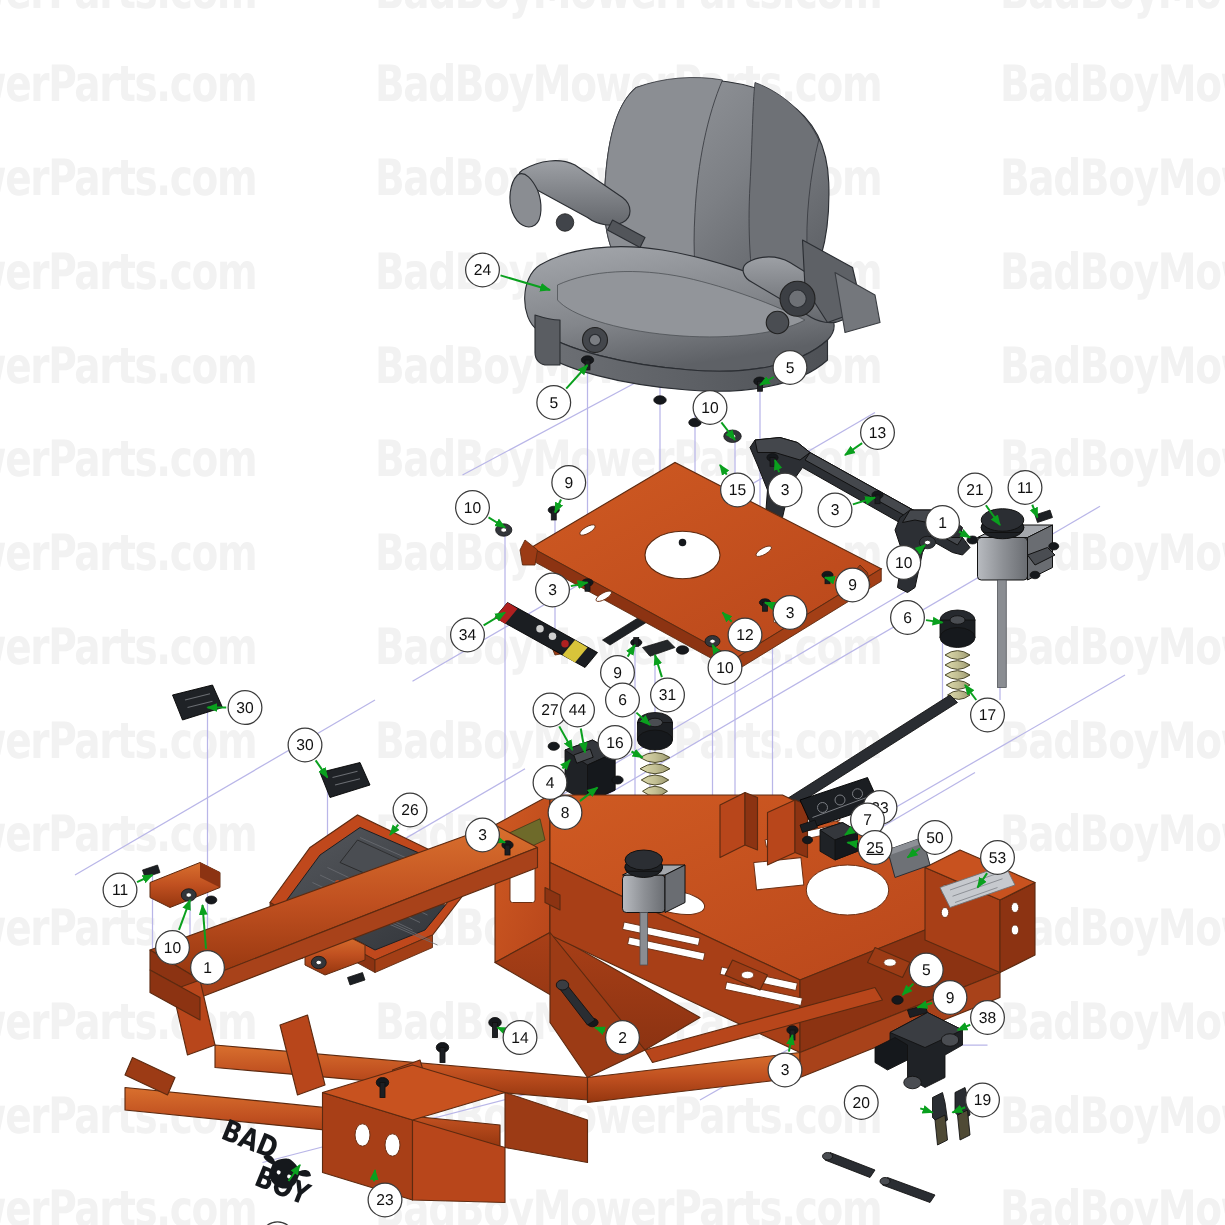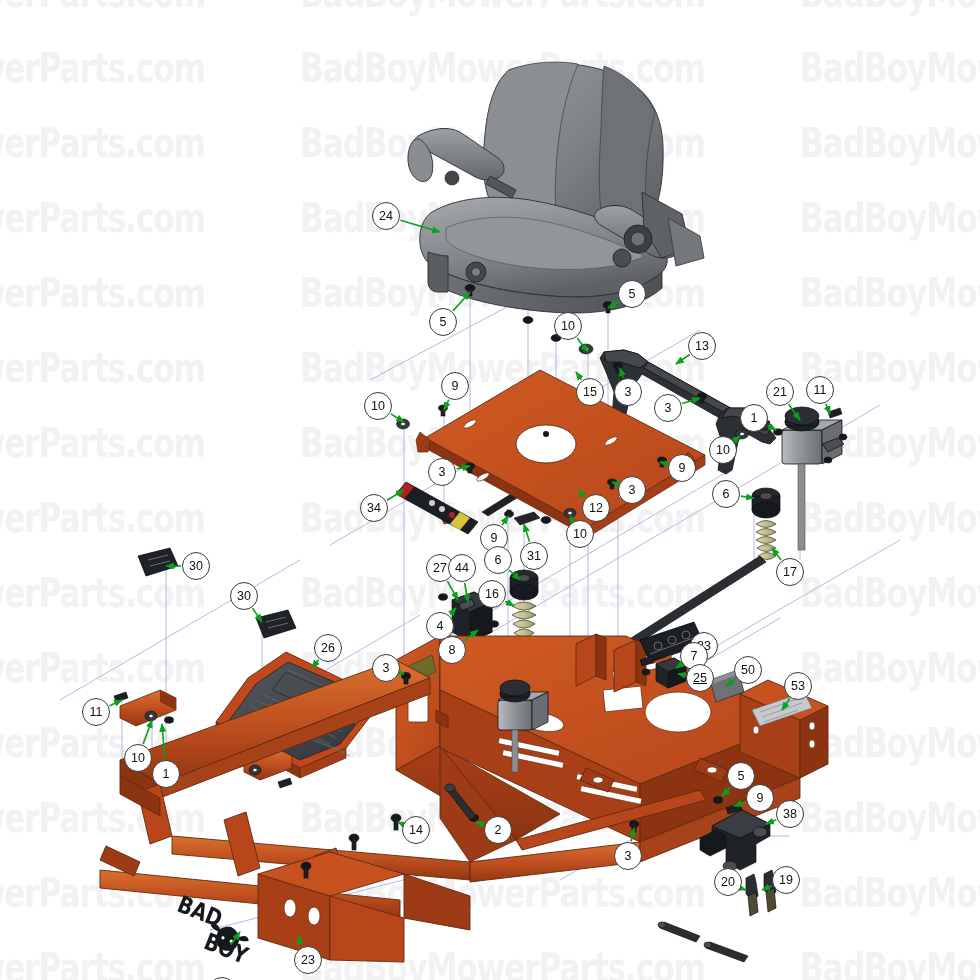--- a/index.html
+++ b/index.html
@@ -799,19 +799,19 @@
       <div class="balloon" style="left: 798px; top: 686px;">53</div>
       <div class="balloon" style="left: 96px; top: 712px;">11</div>
       <div class="balloon" style="left: 138px; top: 758px;">10</div>
       <div class="balloon" style="left: 166px; top: 774px;">1</div>
       <div class="balloon" style="left: 416px; top: 830px;">14</div>
       <div class="balloon" style="left: 498px; top: 830px;">2</div>
       <div class="balloon" style="left: 628px; top: 856px;">3</div>
       <div class="balloon" style="left: 741px; top: 776px;">5</div>
       <div class="balloon" style="left: 760px; top: 798px;">9</div>
       <div class="balloon" style="left: 790px; top: 814px;">38</div>
-      <div class="balloon" style="left: 728px; top: 882px;">20</div>
+      <div class="balloon" style="left: 689px; top: 882px;">20</div>
       <div class="balloon" style="left: 786px; top: 880px;">19</div>
       <div class="balloon" style="left: 222px; top: 957px; margin-top: 20px;">35</div>
       <div class="balloon" style="left: 308px; top: 960px;">23</div>
     </div>
 
 </div>
 
 </body></html>

